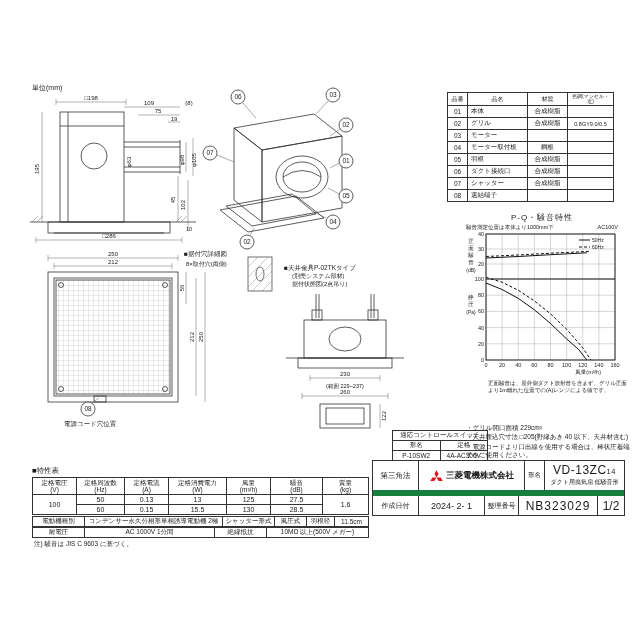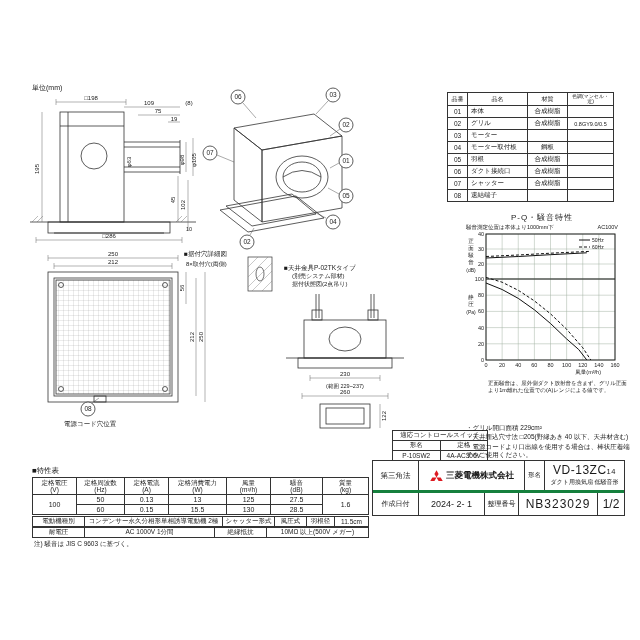--- a/index.html
+++ b/index.html
@@ -456,21 +456,21 @@
           </g>
         </svg>
         <span>三菱電機株式会社</span>
       </div>
       <div class="tb-cell" style="width:20px;font-size:6.5px">形名</div>
       <div class="tb-cell model">
         <div class="model-line"><span>VD-13ZC</span><span class="model-suffix">14</span></div>
         <div class="model-desc">ダクト用換気扇 低騒音形</div>
       </div>
     </div>
-    <div class="tb-row" style="height:25px;border-top:3px solid #15803d">
+    <div class="tb-row" style="height:25px;border-top:6px solid #15803d">
       <div class="tb-cell" style="width:46px;font-size:7px">作成日付</div>
       <div class="tb-cell" style="width:66px;font-size:9px">2024- 2- 1</div>
       <div class="tb-cell" style="width:34px;font-size:7px">整理番号</div>
       <div class="tb-cell number" style="width:79px">NB323029</div>
       <div class="tb-cell" style="flex:1;font-size:12px">1/2</div>
     </div>
   </div>
 
 </div>
 

